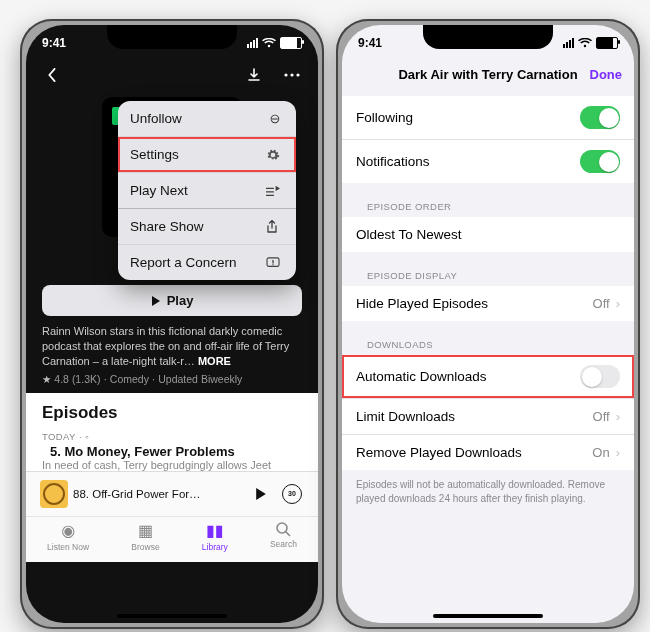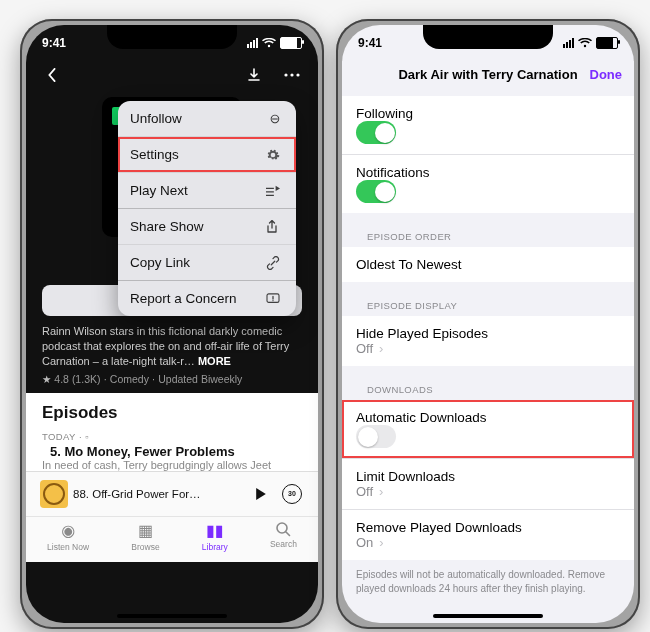--- a/index.html
+++ b/index.html
@@ -66,21 +66,21 @@
 .tab.active{color:#7b2cff;}
 .homebar{position:absolute;bottom:5px;left:50%;transform:translateX(-50%);width:110px;height:4px;border-radius:3px;background:#000;z-index:60;}
 .dark .homebar{background:#000;}
 
 
 .light .screen{background:#f2f2f7;color:#000;}
 .navbar{display:flex;align-items:center;justify-content:center;position:relative;padding:6px 10px 10px;font-size:13px;font-weight:600;background:#f2f2f7;}
 .navbar .done{position:absolute;right:12px;color:#7b2cff;font-weight:600;}
 .group{margin-top:4px;}
 .group-header{font-size:9.5px;color:#8a8a8e;padding:14px 25px 5px;letter-spacing:.4px;}
-.row{display:flex;justify-content:space-between;background:#fff;padding:10px 14px;font-size:13.5px;border-bottom:.5px solid #e0e0e4;flex-direction:column;}
+.row{display:flex;align-items:center;justify-content:space-between;background:#fff;padding:10px 14px;font-size:13.5px;border-bottom:.5px solid #e0e0e4;}
 .row:last-child{border-bottom:none;}
 .row .right{display:flex;align-items:center;gap:6px;color:#8a8a8e;font-size:13px;}
 .toggle{width:40px;height:23px;border-radius:12px;background:#34c759;position:relative;}
 .toggle .knob{position:absolute;top:1.5px;right:1.5px;width:20px;height:20px;border-radius:50%;background:#fff;box-shadow:0 1px 2px rgba(0,0,0,.25);}
 .toggle.off{background:#e9e9eb;}
 .toggle.off .knob{right:auto;left:1.5px;}
 .check{color:#7b2cff;font-size:16px;}
 .chev{color:#c4c4c8;}
 .row.highlight{box-shadow:inset 0 0 0 2px #e44;}
 .footnote{font-size:10px;color:#8a8a8e;padding:8px 14px;line-height:1.35;}
@@ -234,28 +234,20 @@
         </span>
       </div>
       <div class="mi">
         <span>Share Show</span>
         <span class="ico">
           <svg width="12" height="14" viewBox="0 0 12 14">
                 <path d="M6 1v7M3.5 3L6 .5 8.5 3M2 6v6h8V6" stroke="#222" stroke-width="1.3" fill="none" stroke-linecap="round" stroke-linejoin="round"></path>
               </svg>
         </span>
       </div>
-      <div class="mi sep">
-        <span>Copy Link</span>
-        <span class="ico">
-          <svg width="14" height="14" viewBox="0 0 16 16">
-                <path d="M6 10l4-4M8 3l2-2a3 3 0 014 4l-2 2M8 13l-2 2a3 3 0 01-4-4l2-2" stroke="#222" stroke-width="1.4" fill="none" stroke-linecap="round"></path>
-              </svg>
-        </span>
-      </div>
       <div class="mi">
         <span>Report a Concern</span>
         <span class="ico">
           <svg width="14" height="12" viewBox="0 0 16 14">
                 <rect x="1" y="1" width="14" height="10" rx="2" stroke="#222" stroke-width="1.3" fill="none"></rect>
                 <path d="M8 4v3M8 9h0" stroke="#222" stroke-width="1.5" stroke-linecap="round"></path>
               </svg>
         </span>
       </div>
     </div>

